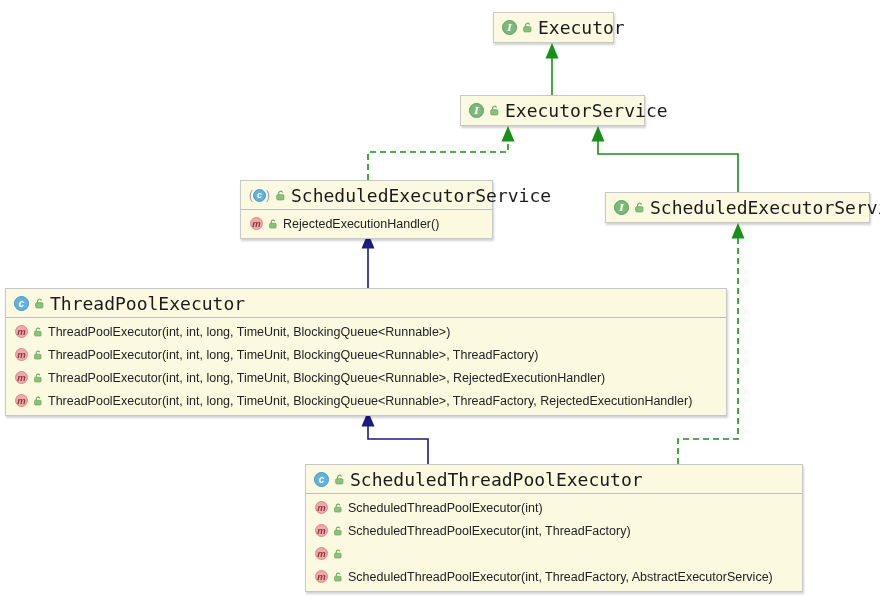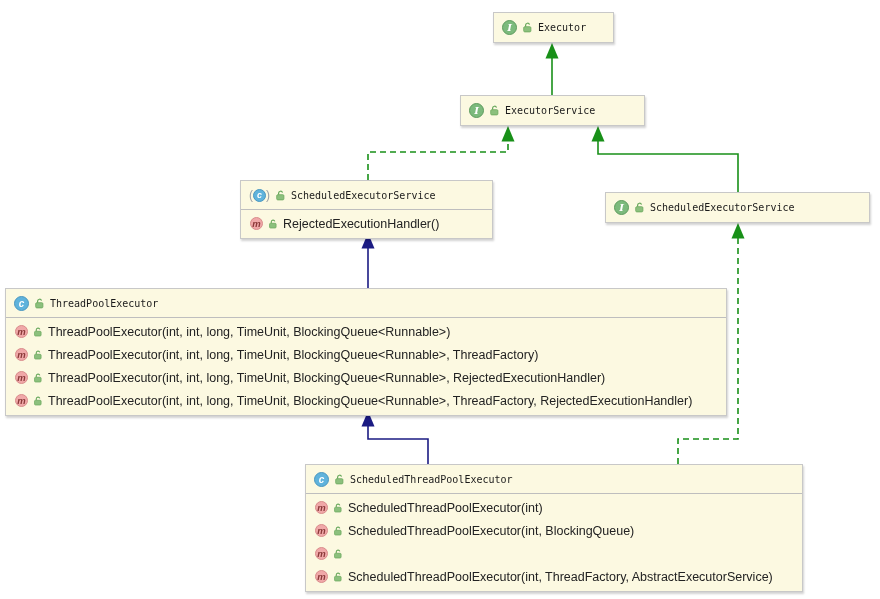--- a/index.html
+++ b/index.html
@@ -13,21 +13,21 @@
   .edges{position:absolute;left:0;top:0;z-index:1;pointer-events:none}
   .eg{stroke:var(--edge-green);stroke-width:1.6;fill:none}
   .eb{stroke:var(--edge-blue);stroke-width:1.6;fill:none}
   .dash{stroke-dasharray:6 4}
   .hg{fill:var(--edge-green);stroke:none}
   .hb{fill:var(--edge-blue);stroke:none}
   .node{position:absolute;z-index:2;background:var(--node-fill);
         border:1px solid var(--node-border);box-shadow:1px 2px 2px rgba(0,0,0,.18)}
   .hdr{display:flex;align-items:center;gap:5px;height:28px;padding:0 8px;white-space:nowrap}
   .solo .hdr{height:100%}
-  .title{font-family:"DejaVu Sans Mono","Liberation Mono",monospace;font-size:10px;color:#1a1a1a}
+  .title{font-family:"DejaVu Sans Mono","Liberation Mono",monospace;font-size:18px;color:#1a1a1a}
   .members{border-top:1px solid #bebebe;padding:2px 0 3px}
   .mrow{display:flex;align-items:center;gap:5px;height:23px;padding:0 9px;white-space:nowrap}
   .mtext{font-size:12.5px;color:#222222}
   .cicon{display:inline-flex;align-items:center;justify-content:center;border-radius:50%;
          flex:0 0 auto;font-style:normal}
   .iface-icon{width:15px;height:15px;background:var(--iface-fill);border:1px solid #5e9c5e;
          color:#fff;font:bold 10px "DejaVu Serif",serif}
   .class-icon{width:15px;height:15px;background:var(--class-fill);border:1px solid #4a97c0;
          color:#fff;font:bold 10px "Liberation Sans",sans-serif}
   .abs-wrap{display:inline-flex;align-items:center;flex:0 0 auto}
@@ -215,21 +215,21 @@
         <span class="mtext">ScheduledThreadPoolExecutor(int)</span>
       </div>
       <div class="mrow">
         <span class="cicon method-icon">
             <i>m</i>
           </span>
         <svg class="lock" width="10" height="10" viewBox="0 0 11 11">
           <path d="M3.6 4.7 V3.1 a2 2 0 0 1 3.9 -0.5" fill="none" stroke="#69a85c" stroke-width="1.2"></path>
           <rect x="1.7" y="4.7" width="7.2" height="5.2" rx="1.1" fill="#8cc07d" stroke="#69a85c" stroke-width="0.8"></rect>
         </svg>
-        <span class="mtext">ScheduledThreadPoolExecutor(int, BlockingQueue)</span>
+        <span class="mtext">ScheduledThreadPoolExecutor(int, ThreadFactory)</span>
       </div>
       <div class="mrow">
         <span class="cicon method-icon">
             <i>m</i>
           </span>
         <svg class="lock" width="10" height="10" viewBox="0 0 11 11">
           <path d="M3.6 4.7 V3.1 a2 2 0 0 1 3.9 -0.5" fill="none" stroke="#69a85c" stroke-width="1.2"></path>
           <rect x="1.7" y="4.7" width="7.2" height="5.2" rx="1.1" fill="#8cc07d" stroke="#69a85c" stroke-width="0.8"></rect>
         </svg>
       </div>

